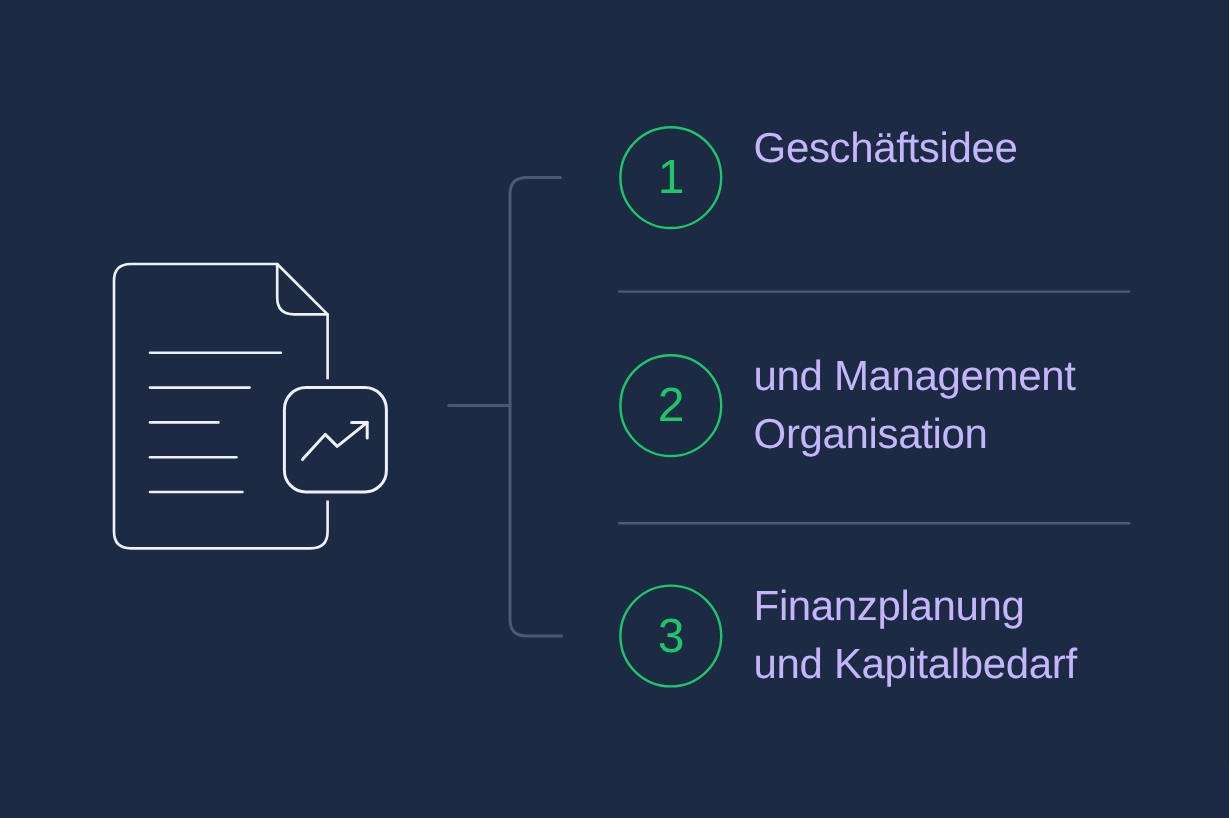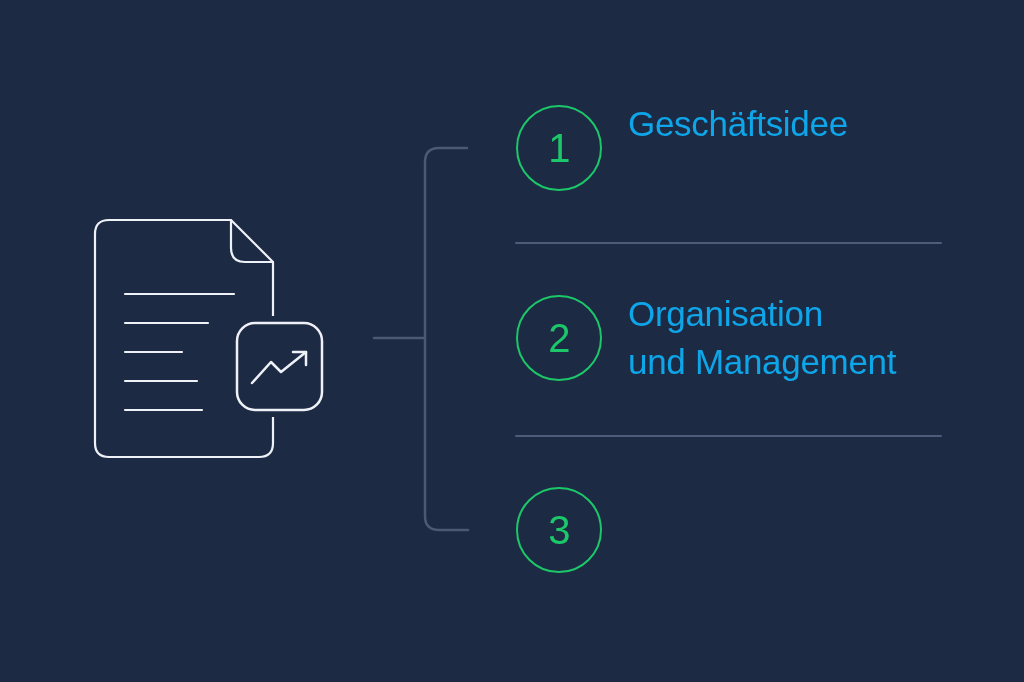--- a/index.html
+++ b/index.html
@@ -28,21 +28,21 @@
     width:86px;height:86px;box-sizing:border-box;
     border:2.5px solid #1cc76a;border-radius:50%;
     display:flex;align-items:center;justify-content:center;
   }
   .badge span{
     color:#1cc76a;font-size:40px;line-height:1;
     letter-spacing:-0.5px;
   }
   .label{
     position:absolute;left:112px;top:0;
-    color:#0ea5e9;font-size:35px;line-height:48px;
+    color:#c4b5fd;font-size:35px;line-height:48px;
     letter-spacing:-0.3px;white-space:nowrap;
   }
   .label span{display:block;}
 </style>
 </head>
 <body>
 
 <div class="canvas">
 
   <svg class="doc-icon" viewBox="0 0 240 250" fill="none" stroke="#eef1f7" stroke-width="2.2" stroke-linecap="round" stroke-linejoin="round">
@@ -82,24 +82,28 @@
     <div class="label">
       <span>Geschäftsidee</span>
     </div>
   </div>
 
   <div class="item item-2">
     <div class="badge">
       <span>2</span>
     </div>
     <div class="label">
+      <span>und Management</span>
       <span>Organisation</span>
-      <span>und Management</span>
     </div>
   </div>
 
   <div class="item item-3">
     <div class="badge">
       <span>3</span>
     </div>
+    <div class="label">
+      <span>Finanzplanung</span>
+      <span>und Kapitalbedarf</span>
+    </div>
   </div>
 
 </div>
 
 </body></html>

